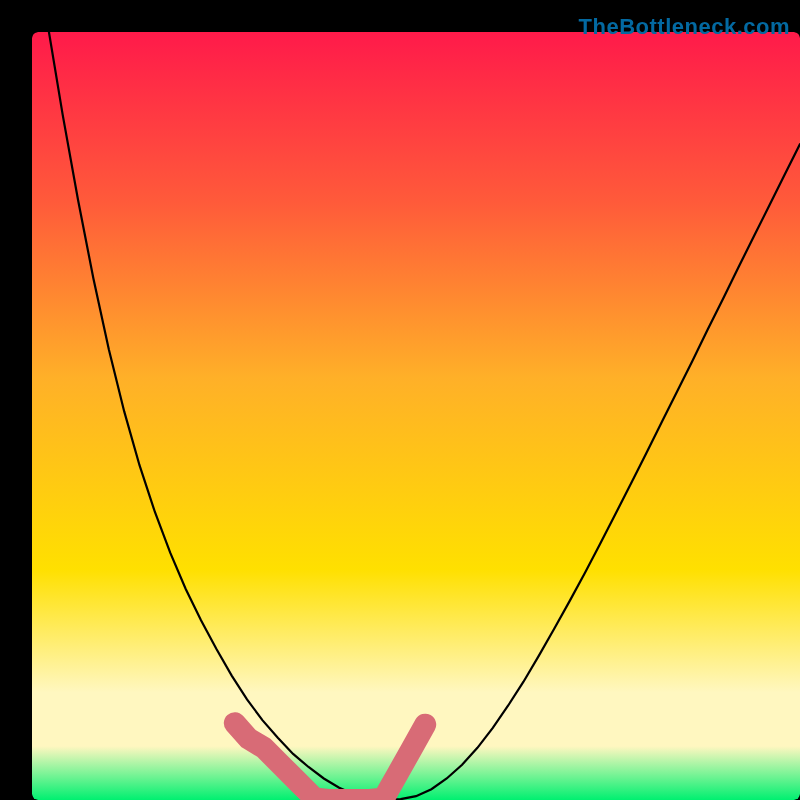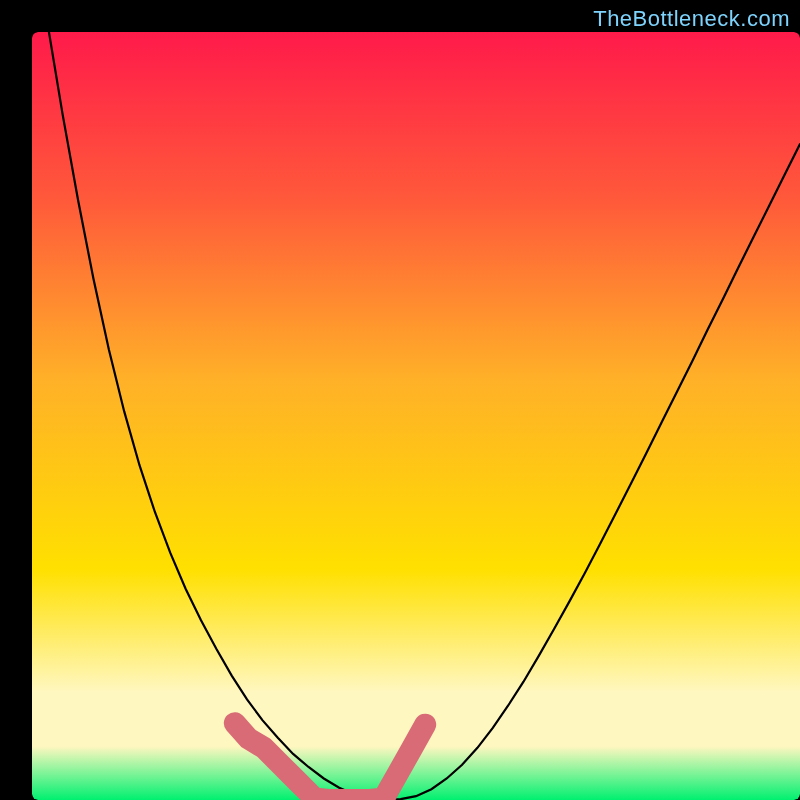--- a/index.html
+++ b/index.html
@@ -6,26 +6,27 @@
   html, body { width: 800px; height: 800px; overflow: hidden; }
   body { background: #000; font-family: Arial, Helvetica, sans-serif; }
   .frame {
     position: relative;
     width: 800px;
     height: 800px;
     background: #000;
   }
   .watermark {
     position: absolute;
-    top: 6px;
+    top: 14px;
     right: 10px;
-    color: #7dd3fc;
+    color: #0369a1;
     font-size: 22px;
     letter-spacing: 0.5px;
     z-index: 5;
+    font-weight: bold;
   }
   .plot-wrap {
     position: absolute;
     left: 32px;
     top: 32px;
     width: 768px;
     height: 768px;
   }
   .plot-bg {
     position: absolute;

